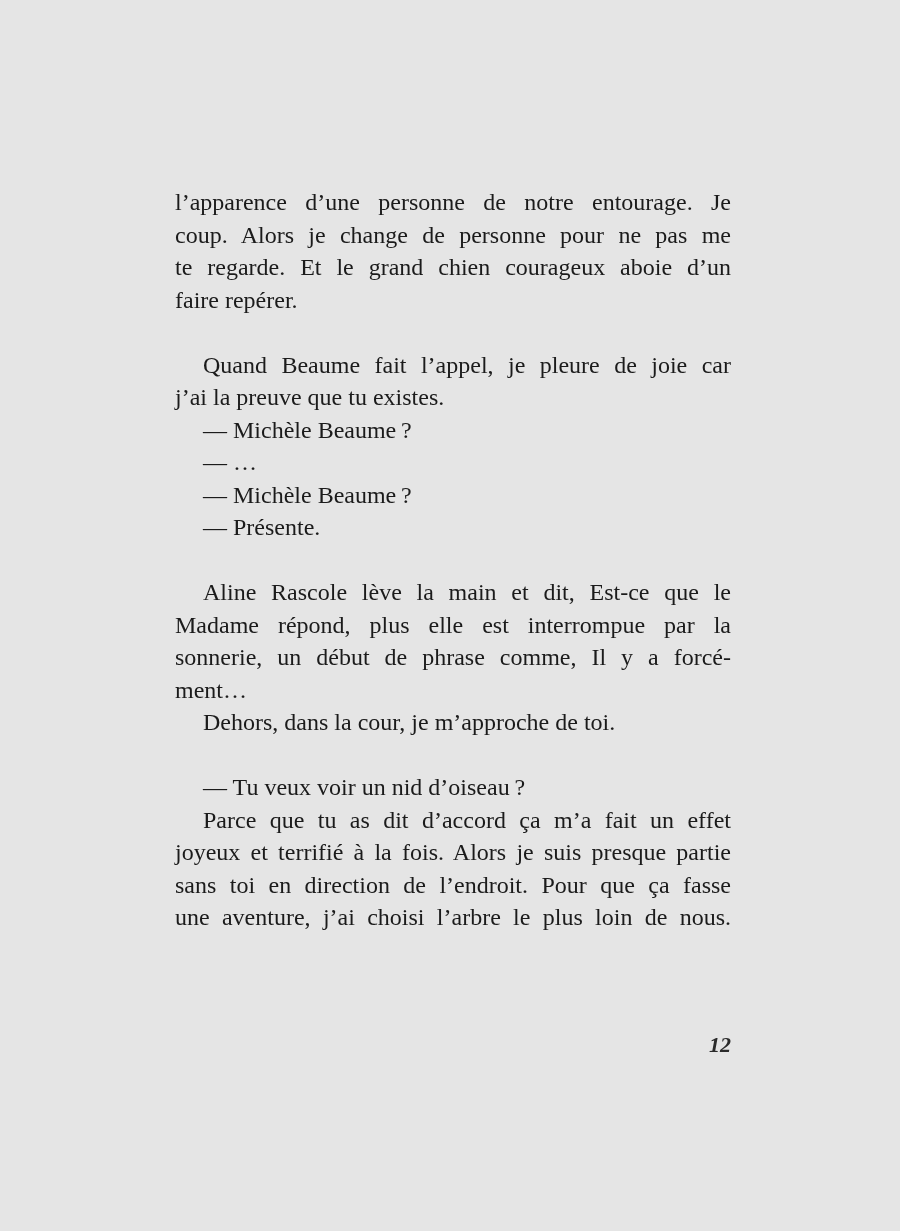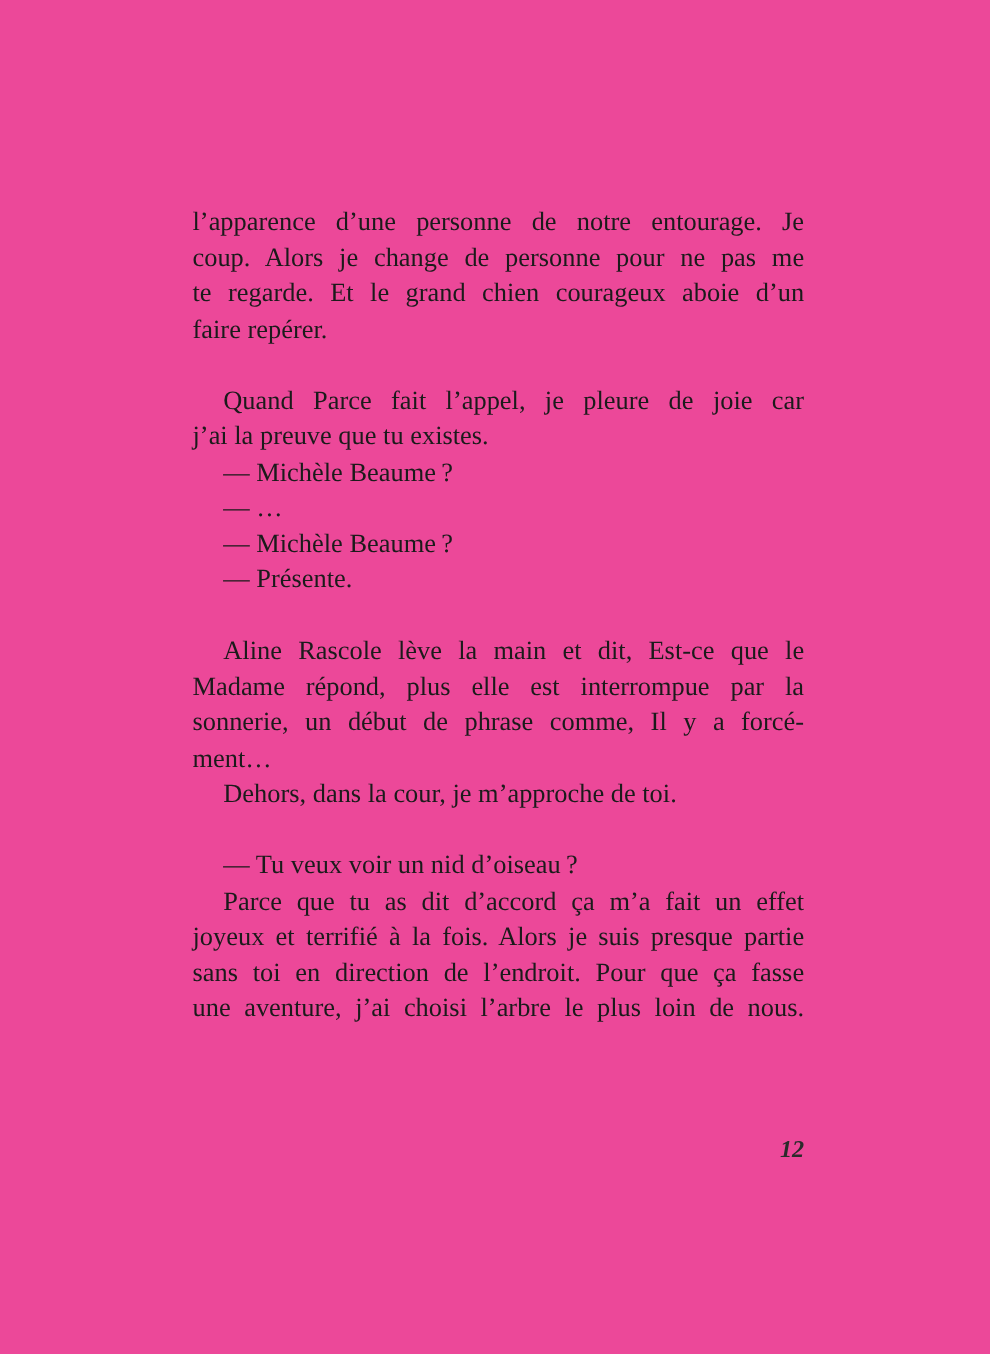--- a/index.html
+++ b/index.html
@@ -10,21 +10,21 @@
     width: 900px;
     height: 1231px;
     background: #ffffff;
     position: relative;
     overflow: hidden;
     font-family: "Liberation Serif", serif;
   }
   .book-page {
     position: absolute;
     inset: 0;
-    background: #ec4899;
+    background: #e5e5e5;
   }
   .text-block {
     position: absolute;
     left: 175px;
     top: 186px;
     width: 556px;
     color: #1b1b1b;
     font-size: 24px;
     line-height: 32.5px;
   }
@@ -66,21 +66,21 @@
 <div class="book-page">
   <div class="text-block" id="text-block">
       <div class="paragraph">
         <div class="line fill">l’apparence d’une personne de notre entourage. Je</div>
         <div class="line fill">coup. Alors je change de personne pour ne pas me</div>
         <div class="line fill">te regarde. Et le grand chien courageux aboie d’un</div>
         <div class="line end">faire repérer.</div>
       </div>
       <div class="spacer"></div>
       <div class="paragraph">
-        <div class="line fill indent">Quand Parce fait l’appel, je pleure de joie car</div>
+        <div class="line fill indent">Quand Beaume fait l’appel, je pleure de joie car</div>
         <div class="line end">j’ai la preuve que tu existes.</div>
       </div>
       <div class="paragraph">
         <div class="line end indent">— Michèle Beaume ?</div>
       </div>
       <div class="paragraph">
         <div class="line end indent">— …</div>
       </div>
       <div class="paragraph">
         <div class="line end indent">— Michèle Beaume ?</div>

